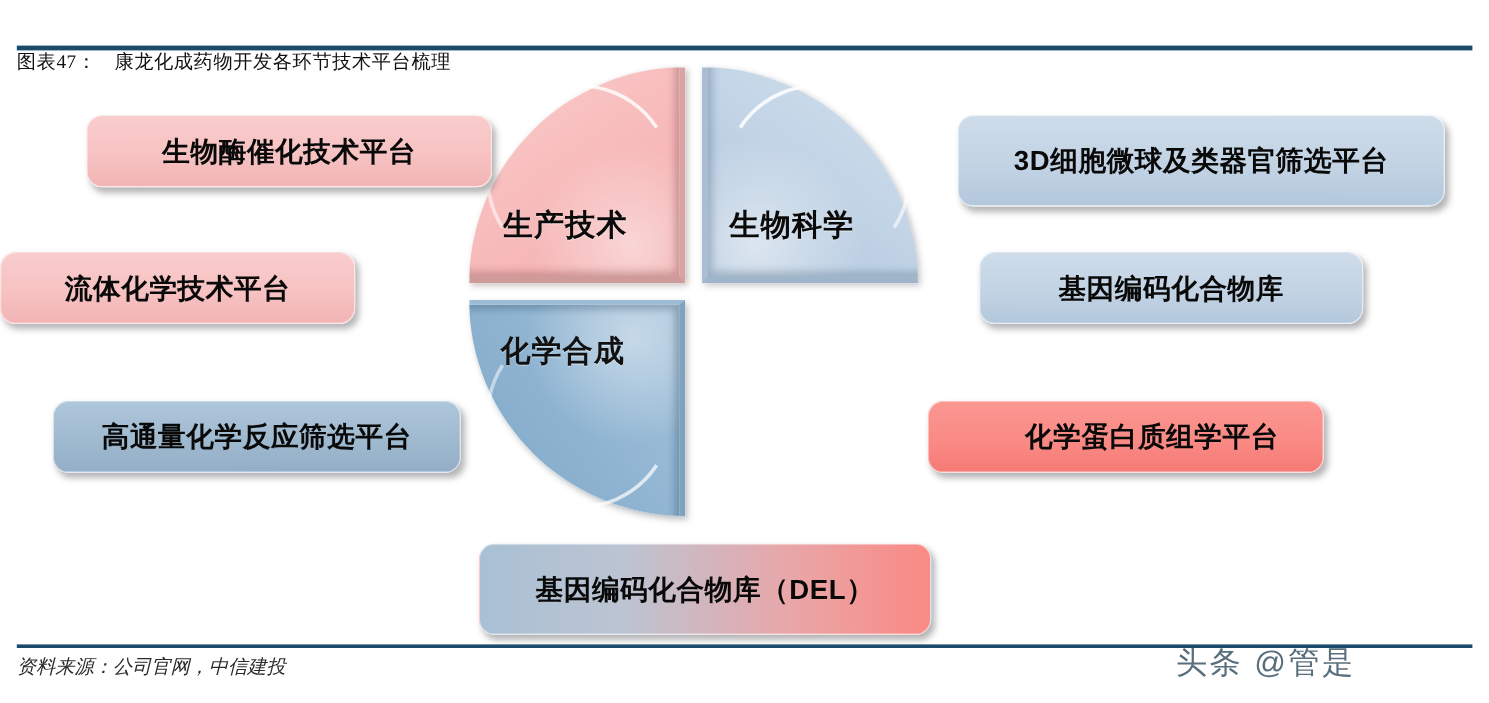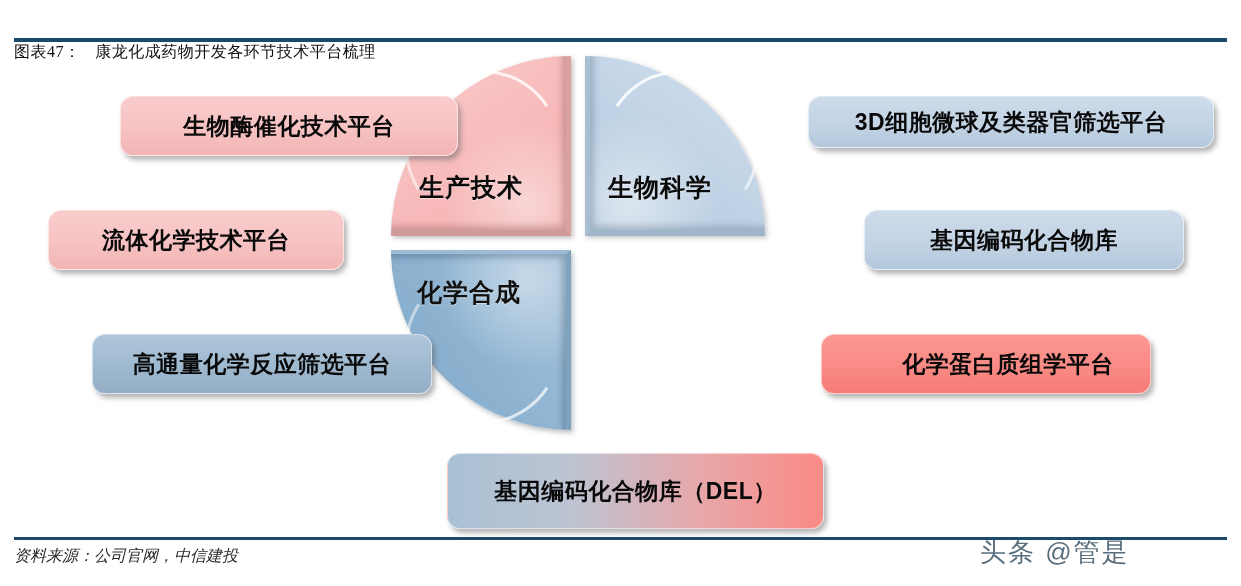--- a/index.html
+++ b/index.html
@@ -117,21 +117,20 @@
 
   
   .pill{
     position:absolute;box-sizing:border-box;
     border-radius:13px;
     display:flex;align-items:center;justify-content:center;
     font-size:23px;font-weight:bold;color:#090909;
     letter-spacing:.5px;white-space:nowrap;
     box-shadow:3px 4px 5px rgba(90,90,95,.45);
     border:1px solid rgba(255,255,255,.55);
-    margin-left:48px;
   }
   .pill-pink{
     background:linear-gradient(180deg,#f9cccc 0%,#f7c2c2 55%,#f2b4b4 100%);
   }
   .pill-blue{
     background:linear-gradient(180deg,#aec6da 0%,#9fb9cf 55%,#93aec6 100%);
   }
   .pill-lblue{
     background:linear-gradient(180deg,#cedcea 0%,#c2d3e4 55%,#b4c8dc 100%);
   }
@@ -139,21 +138,21 @@
     background:linear-gradient(180deg,#fb9791 0%,#fa8a85 55%,#f57b76 100%);
   }
   .pill-grad{
     background:linear-gradient(90deg,#a9c0d4 0%,#bcc4d2 32%,#e8a7a9 68%,#fa8a85 100%);
   }
 
   
   #pill-enzyme   {left:72px; top:96px;  width:338px;height:60px;}
   #pill-flow     {left:0px;  top:210px; width:296px;height:60px;}
   #pill-hts      {left:44px; top:334px; width:340px;height:60px;}
-  #pill-3d       {left:760px;top:96px;  width:406px;height:52px;}
+  #pill-3d       {left:798px;top:96px;  width:406px;height:76px;}
   #pill-imaging  {left:816px;top:210px; width:320px;height:60px;}
   #pill-proteome {left:773px;top:334px; width:330px;height:60px;padding-left:44px;}
   #pill-del      {left:399px;top:453px; width:377px;height:76px;}
 </style>
 </head>
 <body>
 
 <div class="fig-header">
   <div class="fig-title">
     <span class="num">图表47：</span>

